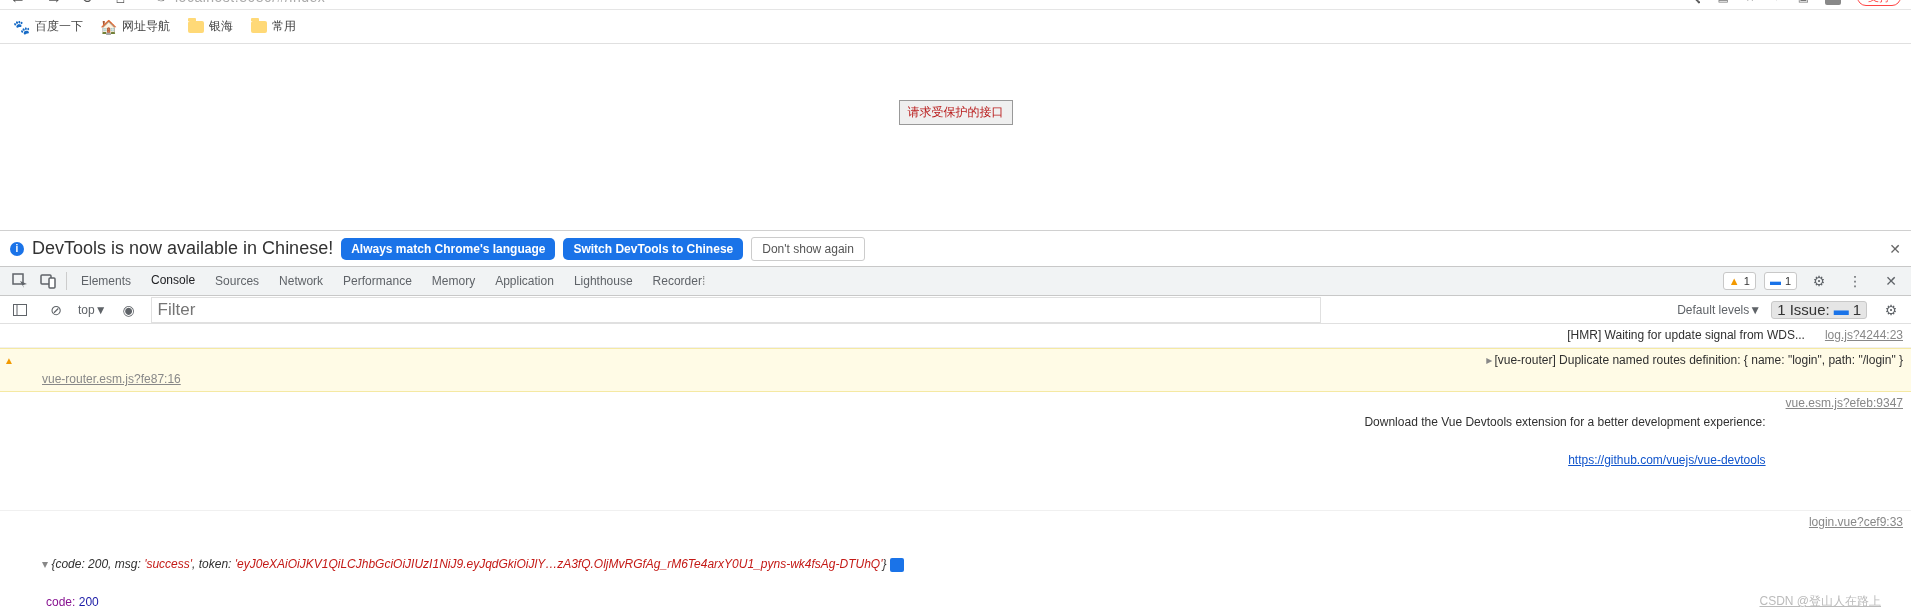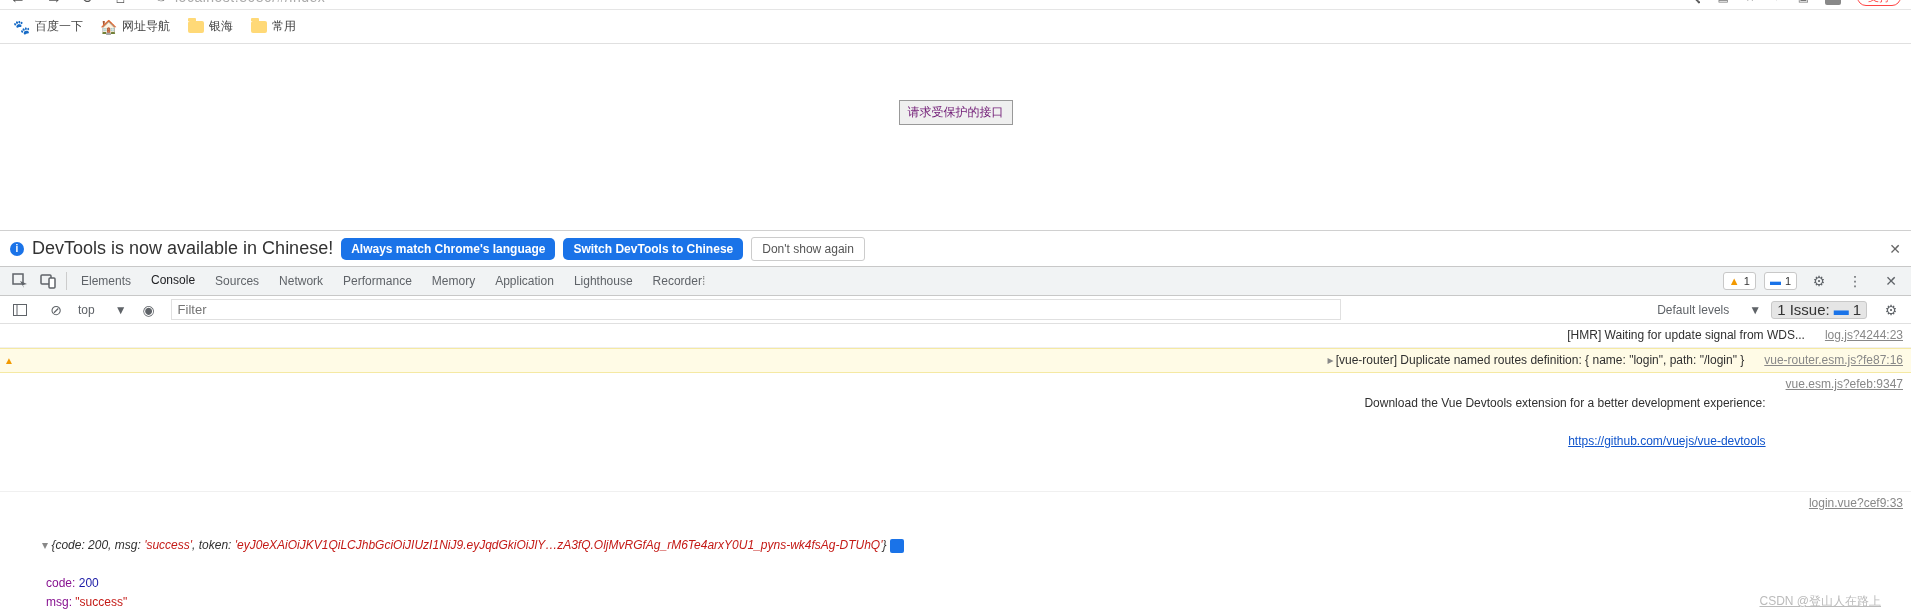--- a/index.html
+++ b/index.html
@@ -16,21 +16,21 @@
 
 
 .bookmarks { height: 34px; background: #fff; border-bottom: 1px solid #e0e0e0; display: flex; align-items: center; padding: 0 14px; gap: 18px; }
 .bm-item { display: flex; align-items: center; gap: 5px; font-size: 12px; color: #444; }
 .bm-icon { width: 16px; height: 16px; display: inline-flex; align-items: center; justify-content: center; font-size: 14px; }
 .folder-icon { background: #ffd977; border-radius: 2px; width: 16px; height: 12px; position: relative; }
 .folder-icon::before { content: ""; position: absolute; top: -3px; left: 0; width: 8px; height: 3px; background: #ffd977; border-radius: 1px 1px 0 0; }
 
 
 .page-area { height: 186px; display: flex; align-items: flex-start; justify-content: center; padding-top: 56px; background: #fff; }
-.page-btn { border: 1px solid #999; background: #efefef; padding: 3px 8px; font-size: 12px; color: #701a75; }
+.page-btn { border: 1px solid #999; background: #efefef; padding: 3px 8px; font-size: 12px; color: #b91c1c; }
 
 
 .lang-bar { height: 36px; background: #fff; border-top: 1px solid #d0d0d0; display: flex; align-items: center; padding: 0 10px; gap: 8px; position: relative; }
 .info-dot { width: 14px; height: 14px; border-radius: 50%; background: #1a73e8; color: #fff; font-size: 10px; font-weight: bold; display: inline-flex; align-items: center; justify-content: center; }
 .lang-text { font-size: 18px; color: #333; }
 .blue-btn { background: #1a73e8; color: #fff; border: none; border-radius: 5px; padding: 4px 10px; font-size: 12px; font-weight: 600; }
 .plain-link { color: #555; font-size: 12px; border: 1px solid #ccc; background: #fff; padding: 4px 10px; border-radius: 3px; }
 .lang-close { position: absolute; right: 10px; color: #666; font-size: 14px; }
 
 
@@ -38,32 +38,32 @@
 .dt-icon-btn { width: 28px; height: 28px; display: inline-flex; align-items: center; justify-content: center; color: #5f6368; font-size: 14px; }
 .dt-tab { padding: 0 10px; height: 42px; display: inline-flex; align-items: center; font-size: 12px; color: #5f6368; }
 .dt-tab.active { color: #202124; border-bottom: 2px solid #1a73e8; font-weight: 500; }
 .dt-right { position: absolute; right: 6px; display: flex; align-items: center; gap: 8px; }
 .dt-badge { display: inline-flex; align-items: center; gap: 4px; border: 1px solid #c8c8c8; border-radius: 3px; padding: 0 5px; height: 18px; font-size: 11px; background: #fff; }
 .yellow-tri { color: #f29900; }
 .blue-sq { color: #1a73e8; }
 
 
 .con-tb { height: 28px; background: #fff; border-bottom: 1px solid #e0e0e0; display: flex; align-items: center; padding: 0 6px; gap: 8px; position: relative; }
-.con-select { display: inline-flex; align-items: center; gap: 20px; font-size: 12px; color: #5f6368; justify-content: center; }
+.con-select { display: inline-flex; align-items: center; gap: 0; font-size: 12px; color: #5f6368; justify-content: center; }
 .con-filter { flex: 1; max-width: 1170px; }
-.con-filter input { width: 100%; border: 1px solid #e0e0e0; padding: 2px 6px; font-size: 13px; color: #5f6368; background: #fff; }
+.con-filter input { width: 100%; border: 1px solid #e0e0e0; padding: 2px 6px; font-size: 17px; color: #5f6368; background: #fff; }
 .con-right { position: absolute; right: 6px; display: flex; align-items: center; gap: 10px; }
 .issue-badge { display: inline-flex; align-items: center; gap: 4px; border: 1px solid #c8c8c8; border-radius: 3px; padding: 0 5px; height: 18px; font-size: 15px; background: #e5e5e5; }
 
 
 .console { background: #fff; font-family: Consolas, Menlo, monospace; font-size: 12px; line-height: 19px; }
 .log-row { display: flex; padding: 2px 8px 2px 22px; border-bottom: 1px solid #f0f0f0; position: relative; }
 .log-row .msg { flex: 1; white-space: pre; color: #303030; text-align: right; }
 .log-row .src { color: #888; text-decoration: underline; padding-left: 20px; white-space: nowrap; }
-.log-row.warn { background: #fffbe6; border-top: 1px solid #f5e9a3; border-bottom: 1px solid #f5e9a3; }
+.log-row.warn { background: #fffbe6; border-top: 1px solid #f5e9a3; border-bottom: 1px solid #f5e9a3; flex-direction: column; }
 .log-row.warn::before { content: "▲"; position: absolute; left: 4px; color: #f29900; font-size: 10px; }
 .log-row.warn .tri { color: #888; margin-right: 2px; }
 .log-row .link-line { color: #1155cc; text-decoration: underline; display: block; margin-top: 0; }
 
 .log-obj { padding: 2px 8px 2px 22px; border-bottom: 1px solid #f0f0f0; position: relative; }
 .obj-line { white-space: pre; }
 .k-tri { color: #888; }
 .k-brace { color: #303030; font-style: italic; }
 .k-key { color: #881391; }
 .k-num { color: #1a1aa6; }

